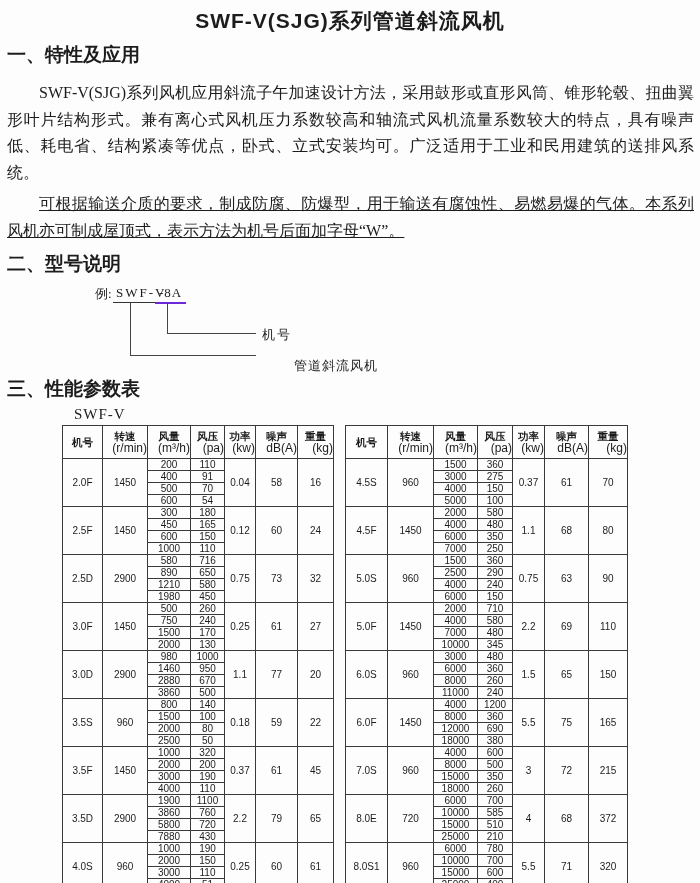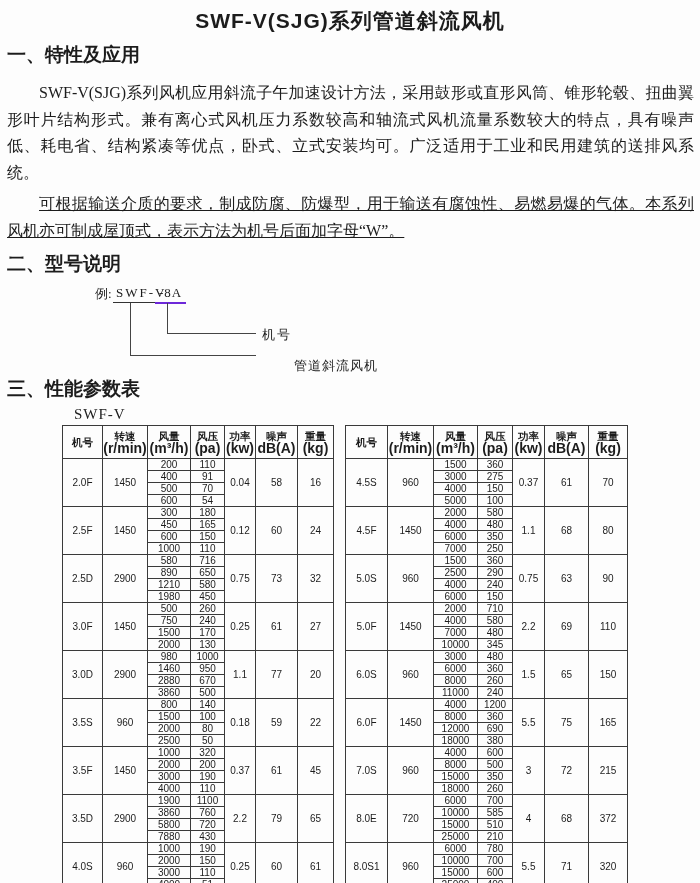--- a/index.html
+++ b/index.html
@@ -77,24 +77,25 @@
     height:11px;
     line-height:11px;
     overflow:hidden;
   }
   .ptable th{
     height:32px;
     font-weight:bold;
     font-size:10.5px;
   }
   .ptable th .u{
-    font-weight:bold;
-    font-size:14px;
+    font-weight:normal;
+    font-size:12px;
     display:block;
     line-height:11px;
+    text-align:right;
   }
   .ptable th .h{display:block;line-height:13px;}
 </style>
 </head>
 <body>
 
 <div class="page-title">SWF-V(SJG)系列管道斜流风机</div>
 
 <div class="sec-heading">一、特性及应用</div>
 <div class="para">SWF-V(SJG)系列风机应用斜流子午加速设计方法，采用鼓形或直形风筒、锥形轮毂、扭曲翼形叶片结构形式。兼有离心式风机压力系数较高和轴流式风机流量系数较大的特点，具有噪声低、耗电省、结构紧凑等优点，卧式、立式安装均可。广泛适用于工业和民用建筑的送排风系统。</div>

